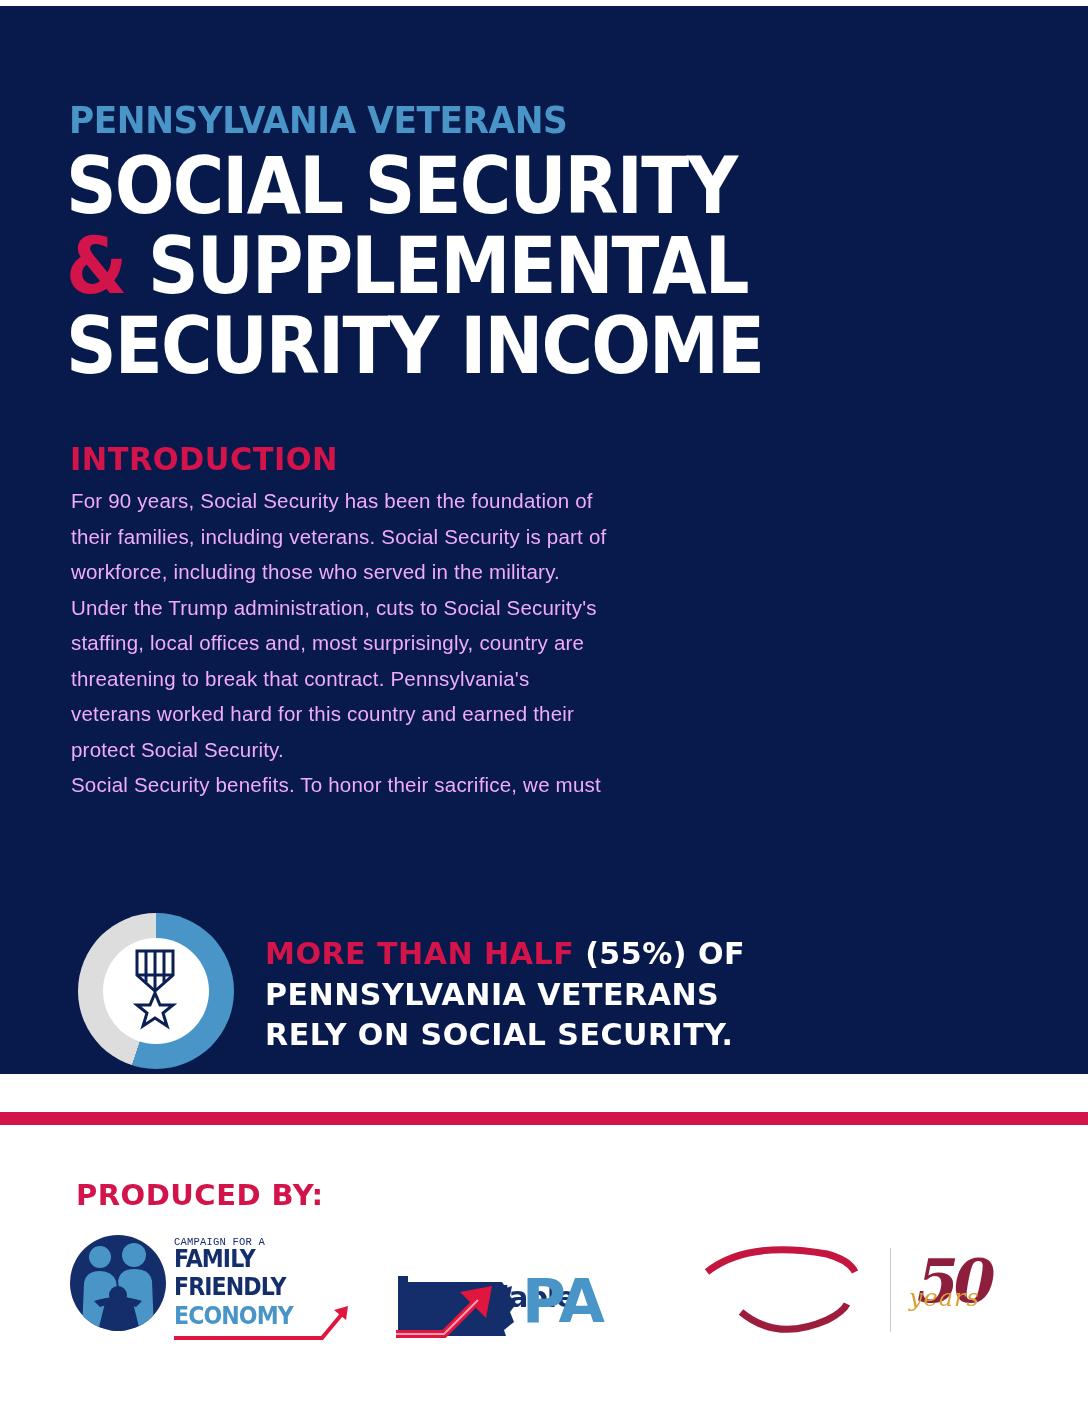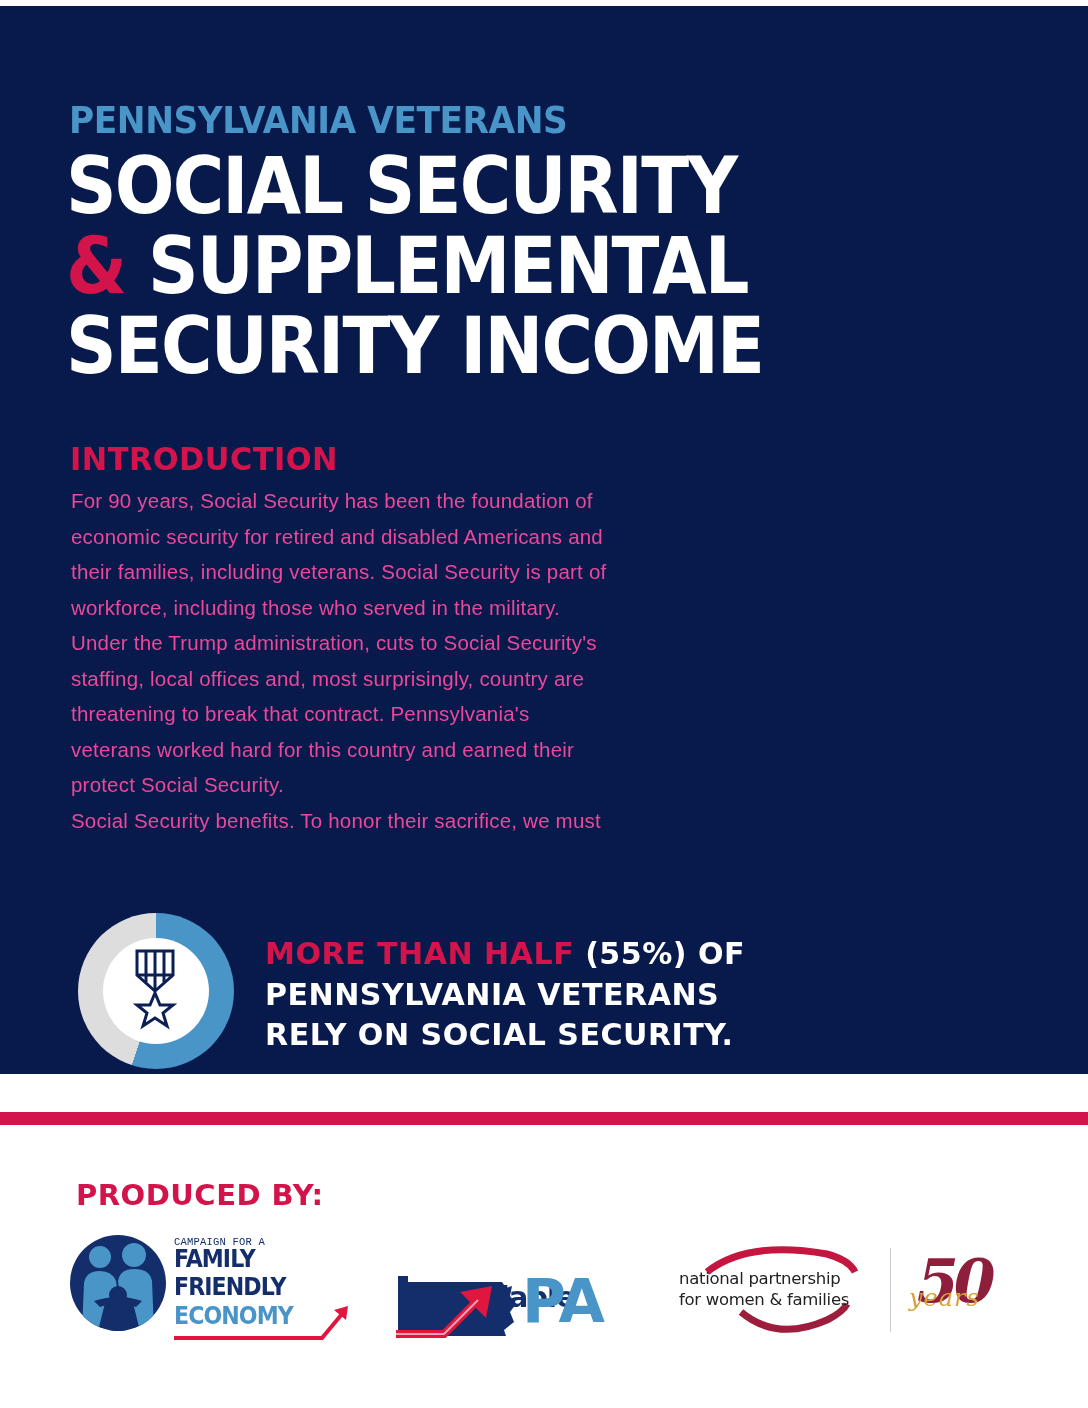--- a/index.html
+++ b/index.html
@@ -13,21 +13,21 @@
       font-size: 37px; letter-spacing: -0.5px; color: #4a95c8; line-height: 44px; transform: scaleX(0.93); transform-origin: left; }
 
     .title { position: absolute; left: 66px; top: 140px; font-family: "DejaVu Sans", sans-serif; font-weight: bold;
       color: #ffffff; font-size: 78px; line-height: 80px; letter-spacing: -2px; transform: scaleX(0.9); transform-origin: left; }
     .title .amp { color: #d2144a; }
 
     .intro-heading { position: absolute; left: 70px; top: 433px; font-family: "DejaVu Sans", sans-serif; font-weight: bold;
       font-size: 32px; color: #d2144a; line-height: 40px; letter-spacing: 0.5px; transform: scaleX(0.95); transform-origin: left; }
 
     .intro-body { position: absolute; left: 71px; top: 477px; width: 640px; }
-    .intro-body .line { display: block; font-family: "Liberation Sans", sans-serif; font-size: 20.5px; color: #ec4899;
+    .intro-body .line { display: block; font-family: "Liberation Sans", sans-serif; font-size: 20.5px; color: #f0abfc;
       line-height: 35.5px; height: 35.5px; white-space: nowrap; letter-spacing: 0.2px; }
 
     .donut { position: absolute; left: 78px; top: 907px; width: 156px; height: 156px; border-radius: 50%;
       background: conic-gradient(#4a95c8 0deg 198deg, #dddddd 198deg 360deg); }
     .donut-inner { position: absolute; left: 25px; top: 25px; width: 106px; height: 106px; border-radius: 50%; background: #ffffff;
       display: flex; align-items: center; justify-content: center; }
 
     .stat { position: absolute; left: 265px; top: 927px; font-family: "DejaVu Sans", sans-serif; font-weight: bold;
       font-size: 31px; line-height: 40.5px; color: #ffffff; letter-spacing: 0.5px; transform: scaleX(0.97); transform-origin: left; }
     .stat .hl { color: #d2144a; }
@@ -68,21 +68,20 @@
   <div class="kicker">PENNSYLVANIA VETERANS</div>
   <div class="title">
     <div>SOCIAL SECURITY</div>
     <div><span class="amp">&amp;</span> <span>SUPPLEMENTAL</span></div>
     <div>SECURITY INCOME</div>
   </div>
 
   <div class="intro-heading">INTRODUCTION</div>
   <div class="intro-body">
     <span class="line">For 90 years, Social Security has been the foundation of</span>
-    <span class="line">economic security for retired and disabled Americans and</span>
     <span class="line">their families, including veterans. Social Security is part of</span>
     <span class="line">workforce, including those who served in the military.</span>
     <span class="line">Under the Trump administration, cuts to Social Security's</span>
     <span class="line">staffing, local offices and, most surprisingly, country are</span>
     <span class="line">threatening to break that contract. Pennsylvania's</span>
     <span class="line">veterans worked hard for this country and earned their</span>
     <span class="line">protect Social Security.</span>
     <span class="line">Social Security benefits. To honor their sacrifice, we must</span>
   </div>
 
@@ -143,20 +142,16 @@
     <path d="M2 60 L50 60 L84 26" fill="none" stroke="#ffffff" stroke-width="2" opacity="0.6"></path>
   </svg>
   <div class="apa-pa">PA</div>
 </div>
 
 <div class="logo logo-npwf">
   <svg style="position:absolute;left:20px;top:0;" width="170" height="90" viewBox="0 0 170 90">
     <path d="M10 26 Q50 -6 130 8 Q152 14 158 26" fill="none" stroke="#c4163f" stroke-width="7"></path>
     <path d="M44 66 Q80 96 130 74 Q146 66 150 58" fill="none" stroke="#9c1d3c" stroke-width="7"></path>
   </svg>
-  <div class="npwf-text">
-    <div>national partnership</div>
-    <div>for women &amp; families</div>
-  </div>
   <div class="npwf-divider"></div>
   <div class="npwf-50">50</div>
   <div class="npwf-years">years</div>
 </div>
 
 </body></html>

